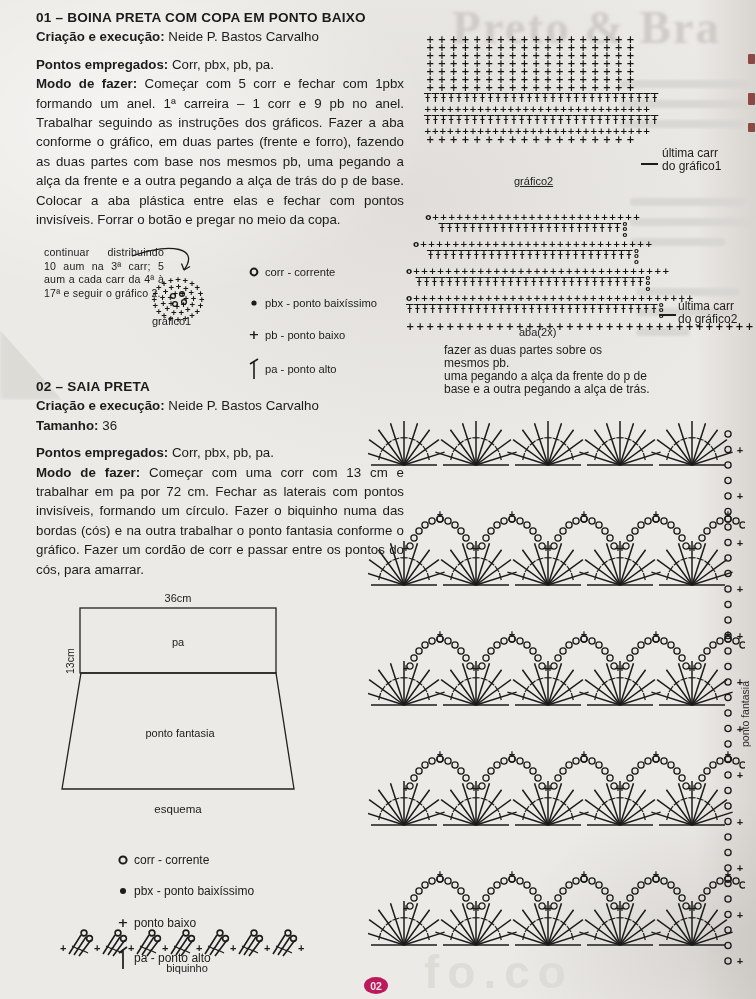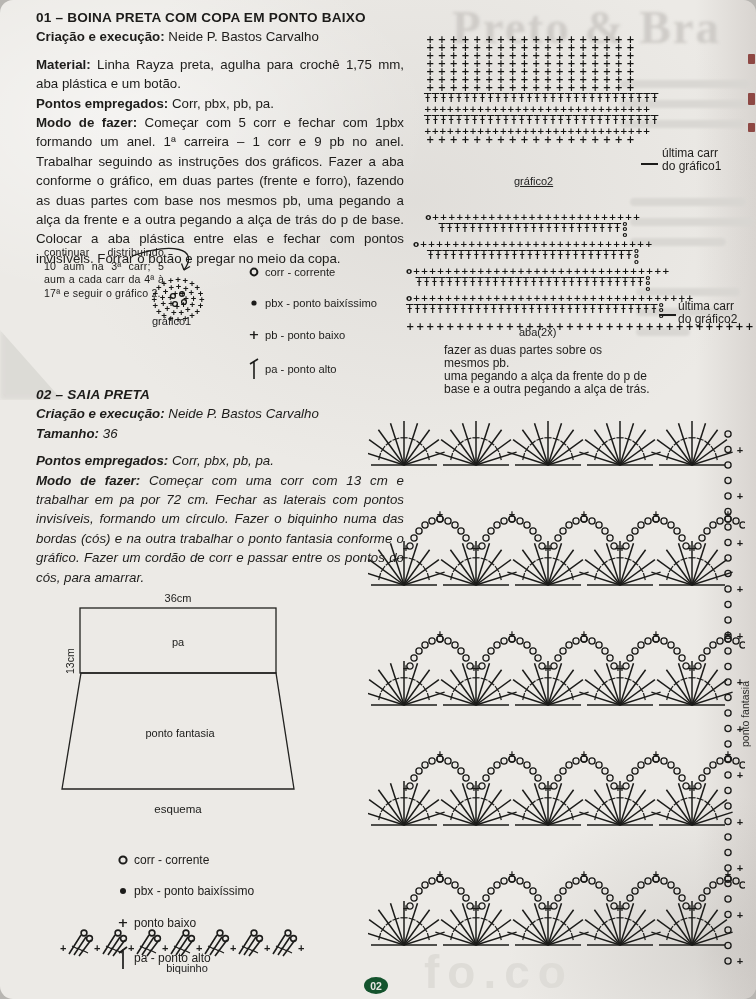--- a/index.html
+++ b/index.html
@@ -1,17 +1,17 @@
 <!DOCTYPE html>
 <html><head>
 <meta charset="utf-8">
 <style>
   html,body{margin:0;padding:0;background:#b8b6b2;}
   .page{position:relative;width:756px;height:999px;background:#eceae6;overflow:hidden;
-        font-family:"Liberation Sans",sans-serif;color:#1d1c1a;border-radius:13px;}
+        font-family:"Liberation Sans",sans-serif;color:#1d1c1a;}
   .page::before{content:"";position:absolute;inset:0;pointer-events:none;
         background:
           radial-gradient(420px 260px at 18% 12%, rgba(255,255,255,.5), rgba(255,255,255,0) 70%),
           radial-gradient(500px 400px at 55% 20%, rgba(190,186,182,.25), rgba(190,186,182,0) 70%),
           radial-gradient(300px 220px at 95% 95%, rgba(176,172,168,.35), rgba(176,172,168,0) 70%),
           linear-gradient(to right, rgba(255,255,255,0) 92%, rgba(180,172,168,.35) 100%);}
   .abs{position:absolute;}
   
   .txt{width:368px;font-size:13.3px;line-height:19.4px;text-align:justify;}
   .txt .h{font-weight:bold;font-size:13.6px;letter-spacing:.2px;}
@@ -40,21 +40,21 @@
   .ostack{display:inline-flex;flex-direction:column;font-size:7px;line-height:5.5px;vertical-align:top;margin-left:1px;font-weight:bold;}
   .dash{height:0;border-top:2.4px solid #1c1c1a;width:17px;}
   .mtxt{font-size:12px;line-height:13px;color:#1d1c1a;}
   .vlabel{transform:rotate(-90deg);transform-origin:0 0;font-size:10.5px;white-space:nowrap;color:#2b2b29;}
   
   .ghostT{font-family:"Liberation Serif",serif;font-weight:bold;font-size:47px;color:#cfccc8;
           filter:blur(1.6px);white-space:nowrap;letter-spacing:2px;}
   .gbar{position:absolute;height:8px;border-radius:4px;background:#d8d6d2;filter:blur(1.3px);opacity:.9;}
   .redmark{position:absolute;left:748px;width:7px;background:#7a2420;opacity:.8;border-radius:1px;}
   .tri{width:62px;height:70px;background:#d9d7d3;clip-path:polygon(0 0,100% 100%,0 100%);filter:blur(2.5px);opacity:.8;}
-  .badge{width:24px;height:17px;background:#14532d;color:#e9e7e3;border-radius:50%;
+  .badge{width:24px;height:17px;background:#be185d;color:#e9e7e3;border-radius:50%;
          display:flex;align-items:center;justify-content:center;font-size:10.5px;font-weight:bold;}
   .wm{font-size:46px;font-weight:bold;color:#dddbd6;letter-spacing:8px;opacity:.9;}
   svg text{font-family:"Liberation Sans",sans-serif;}
 </style>
 </head>
 <body>
 
 <div class="page">
 
   <div class="abs ghostT" style="left:452px;top:0px;">Preto &amp; Bra</div>
@@ -71,21 +71,20 @@
     </div>
   <div class="abs tri" style="left:0px;top:330px;"></div>
   <div class="redmark" style="top:54px;height:10px;"></div>
   <div class="redmark" style="top:93px;height:12px;"></div>
   <div class="redmark" style="top:123px;height:9px;"></div>
 
   <div class="abs txt" style="left:36px;top:8px;">
     <div class="h">01 – BOINA PRETA COM COPA EM PONTO BAIXO</div>
     <div><b>Criação e execução:</b><span> Neide P. Bastos Carvalho</span></div>
     <div class="gap"></div>
-    <div><b>Material:</b><span> Linha Rayza preta, agulha para crochê 1,75 mm, aba plástica e um botão.</span></div>
     <div><b>Pontos empregados:</b><span> Corr, pbx, pb, pa.</span></div>
     <div><b>Modo de fazer:</b><span> Começar com 5 corr e fechar com 1pbx formando um anel. 1ª carreira – 1 corr e 9 pb no anel. Trabalhar seguindo as instruções dos gráficos. Fazer a aba conforme o gráfico, em duas partes (frente e forro), fazendo as duas partes com base nos mesmos pb, uma pegando a alça da frente e a outra pegando a alça de trás do p de base. Colocar a aba plástica entre elas e fechar com pontos invisíveis. Forrar o botão e pregar no meio da copa.</span></div>
   </div>
 
   <div class="abs note" style="left:44px;top:246px;width:120px;">continuar distribuindo 10 aum na 3ª carr; 5 aum a cada carr da 4ª à 17ª e seguir o gráfico 2.</div>
   <svg id="g1svg" class="abs" style="left:120px;top:244px;" width="140" height="92" viewBox="0 0 140 92">
     <path d="M12,12 C52,-2 80,4 64,26" fill="none" stroke="#1c1c1a" stroke-width="1.3"></path>
     <path d="M64,26 l-2.5,-6.5 M64,26 l6,-3.5" fill="none" stroke="#1c1c1a" stroke-width="1.3"></path>
   <text x="81.8" y="59.0" font-size="9.5" font-weight="bold" text-anchor="middle" fill="#161614">+</text>
       <text x="80.6" y="65.1" font-size="9.5" font-weight="bold" text-anchor="middle" fill="#161614">+</text>
@@ -226,21 +225,21 @@
     <div>última carr</div>
     <div>do gráfico2</div>
   </div>
   <div class="abs cap" style="left:519px;top:326px;">aba(2x)</div>
   <div class="abs mtxt" style="left:444px;top:344px;width:206px;text-align:left;">
     <div>fazer as duas partes sobre os mesmos pb.</div>
     <div>uma pegando a alça da frente do p de</div>
     <div>base e a outra pegando a alça de trás.</div>
   </div>
 
-  <div class="abs txt" style="left:36px;top:385px;font-style:italic;">
+  <div class="abs txt" style="left:36px;top:377px;">
     <div class="h">02 – SAIA PRETA</div>
     <div><b>Criação e execução:</b><span> Neide P. Bastos Carvalho</span></div>
     <div><b>Tamanho:</b><span> 36</span></div>
     <div class="gap"></div>
     <div><b>Pontos empregados:</b><span> Corr, pbx, pb, pa.</span></div>
     <div><b>Modo de fazer:</b><span> Começar com uma corr com 13 cm e trabalhar em pa por 72 cm. Fechar as laterais com pontos invisíveis, formando um círculo. Fazer o biquinho numa das bordas (cós) e na outra trabalhar o ponto fantasia conforme o gráfico. Fazer um cordão de corr e passar entre os pontos do cós, para amarrar.</span></div>
   </div>
 
   <svg class="abs" style="left:30px;top:588px;" width="300" height="232" viewBox="0 0 300 232">
     <text x="148" y="14" font-size="11" text-anchor="middle" fill="#1c1c1a">36cm</text>

